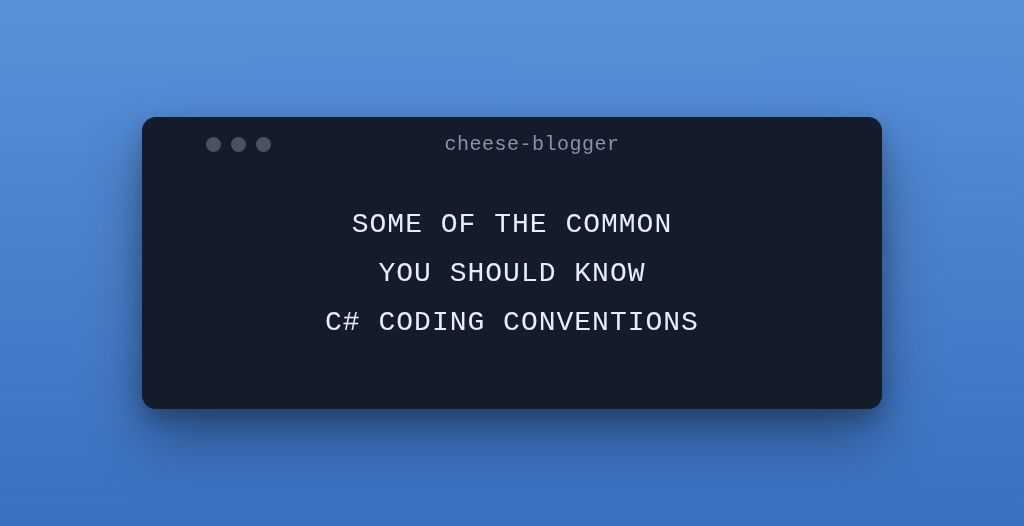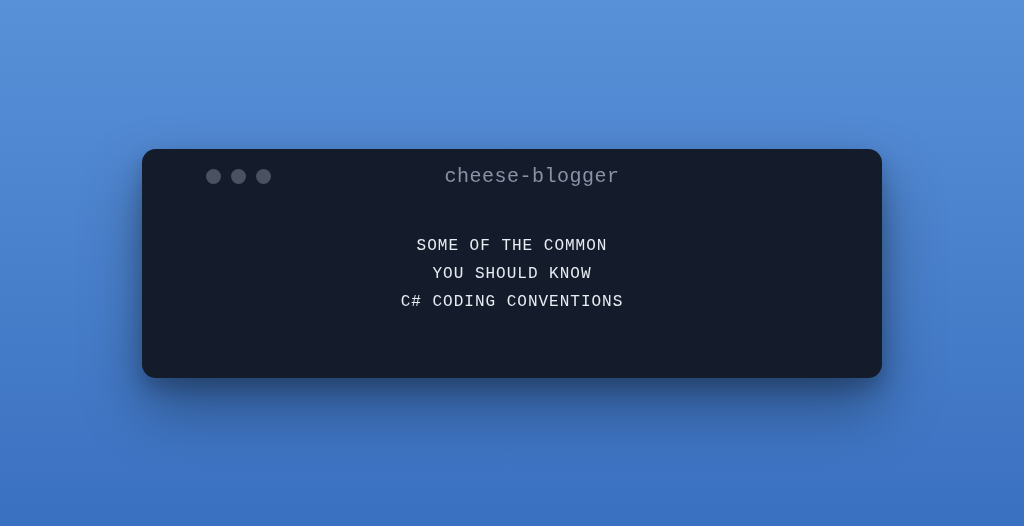--- a/index.html
+++ b/index.html
@@ -58,21 +58,21 @@
       pointer-events: none;
     }
     
     .content {
       text-align: center;
       padding: 40px 30px 20px 30px;
     }
     
     .content-line {
       color: #e8ecf3;
-      font-size: 16px;
+      font-size: 28px;
       letter-spacing: 1px;
       line-height: 1.75;
       text-transform: uppercase;
     }
   </style>
 </head>
 <body>
 
 <div class="window">
   <div class="titlebar">

